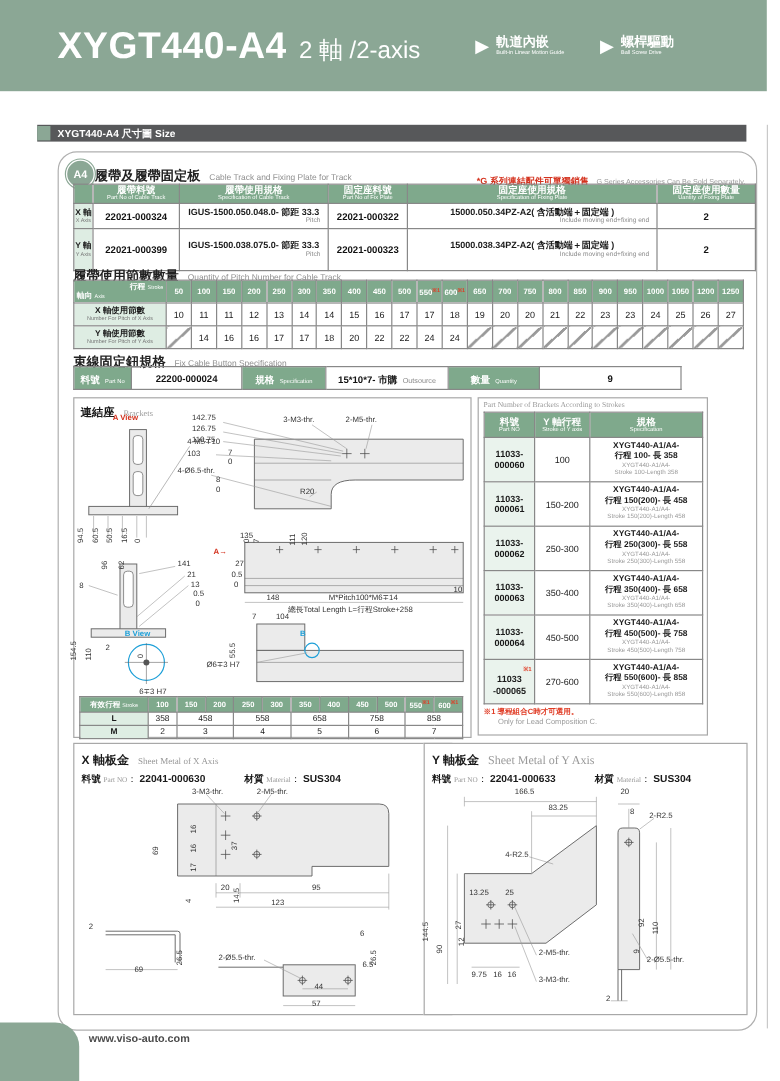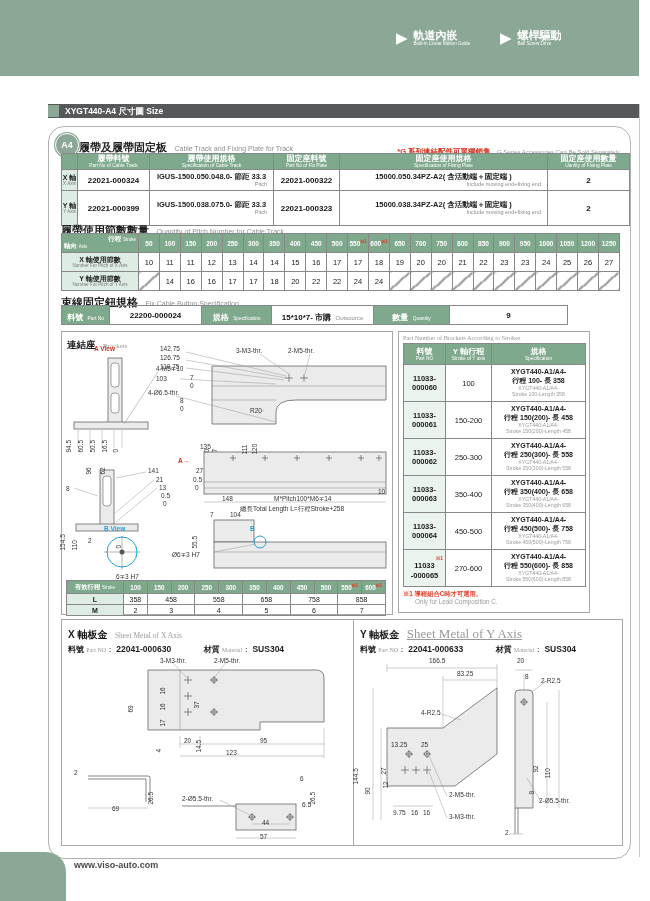--- a/index.html
+++ b/index.html
@@ -9,21 +9,21 @@
   
   .banner{left:0;top:17;width:639px;height:76px;background:#8BA795;display:flex;align-items:center;}
   .banner-title{margin-left:48px;display:flex;align-items:baseline;color:#fff;white-space:nowrap;}
   .banner-model{font-size:31px;font-weight:bold;letter-spacing:.5px;}
   .banner-axis{font-size:20px;margin-left:10px;}
   .feat{position:absolute;top:0;height:76px;display:flex;align-items:center;color:#fff;}
   .feat-arrow{font-size:15px;margin-right:6px;}
   .feat-zh{font-size:11px;font-weight:bold;line-height:1.1;}
   .feat-en{font-size:4.6px;line-height:1.2;}
   
-  .secbar{left:48px;top:104px;width:591px;height:14px;background:#57585A;}
+  .secbar{left:31px;top:104px;width:591px;height:14px;background:#57585A;}
   .secbar-sq{position:absolute;left:0;top:1px;width:11px;height:12px;background:#8BA795;}
   .secbar-txt{position:absolute;left:17px;top:2px;font-size:8.5px;font-weight:bold;color:#fff;white-space:nowrap;}
   .vline{left:639px;top:104px;width:1px;height:753px;background:#c9c9c9;}
   
   .card{left:48px;top:126px;width:581px;height:731px;border:1px solid #b0b0b0;border-radius:16px;background:#fff;}
   .badge{left:6px;top:6px;width:22px;height:22px;border-radius:50%;background:#8BA795;color:#fff;
          font-size:9px;font-weight:bold;display:flex;align-items:center;justify-content:center;
          border:1px solid #fff;box-shadow:0 0 0 1px #8BA795;}
   .sec-title{white-space:nowrap;}
   .sec-title .zh{font-size:11px;font-weight:bold;color:#222;}
@@ -89,20 +89,22 @@
   .pn-line .v{font-weight:bold;font-size:8.5px;}
   
   .footer-block{left:0;top:852px;width:66px;height:49px;background:#8BA795;border-top-right-radius:20px;}
   .footer-url{left:74px;top:860px;font-size:9px;font-weight:bold;color:#4a4a4a;}
 </style>
 </head>
 <body>
 
 <div class="abs banner">
   <div class="banner-title">
+    <span class="banner-model">XYGT440-A4</span>
+    <span class="banner-axis">2 軸 /2-axis</span>
   </div>
   <div class="feat" style="left:396px;">
     <span class="feat-arrow">▶</span>
     <span>
       <span class="feat-zh" style="display:block;">軌道內嵌</span>
       <span class="feat-en" style="display:block;">Built-in Linear Motion Guide</span>
     </span>
   </div>
   <div class="feat" style="left:500px;">
     <span class="feat-arrow">▶</span>
@@ -670,21 +672,21 @@
         <span class="dl" style="left: 236px; top: 118px;">6</span>
         <span class="dl" style="left: 238px; top: 144px;">6.5</span>
         <span class="dl rot" style="left: 252px; top: 140px;">26.5</span>
         <span class="dl" style="left: 196px; top: 176px;">57</span>
       </div>
   </div>
 
   <div class="abs box" style="left:304px;top:492px;width:270px;height:227px;padding:4px 6px;box-sizing:border-box;">
     <div class="box-title">
       <span class="zh" style="font-size:10px;">Y 軸板金</span>
-      <span class="en" style="font-size:13px;text-decoration:underline;">Sheet Metal of Y Axis</span>
+      <span class="en" style="font-size:10px;">Sheet Metal of Y Axis</span>
     </div>
     <div class="pn-line" style="margin-top:2px;">
       <span class="zh">料號</span> <span class="en">Part NO</span>：
       <span class="v">22041-000633</span>
       <span style="display:inline-block;width:28px;"></span>
       <span class="zh">材質</span> <span class="en">Material</span>：
       <span class="v">SUS304</span>
     </div>
     <div class="draw" style="left:3px;top:38px;width:264px;height:186px;">
       <svg width="264" height="186" viewBox="0 0 264 186">

